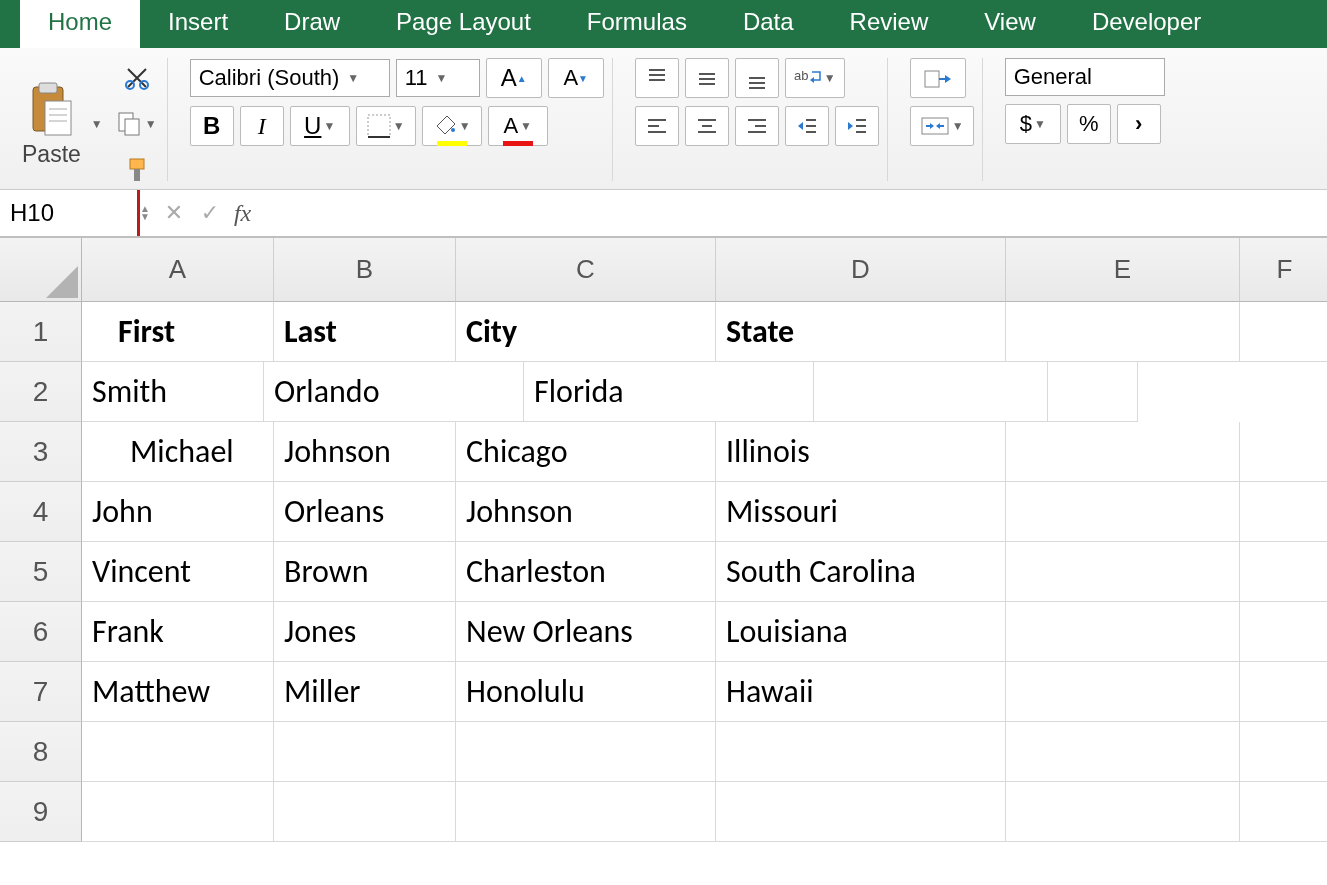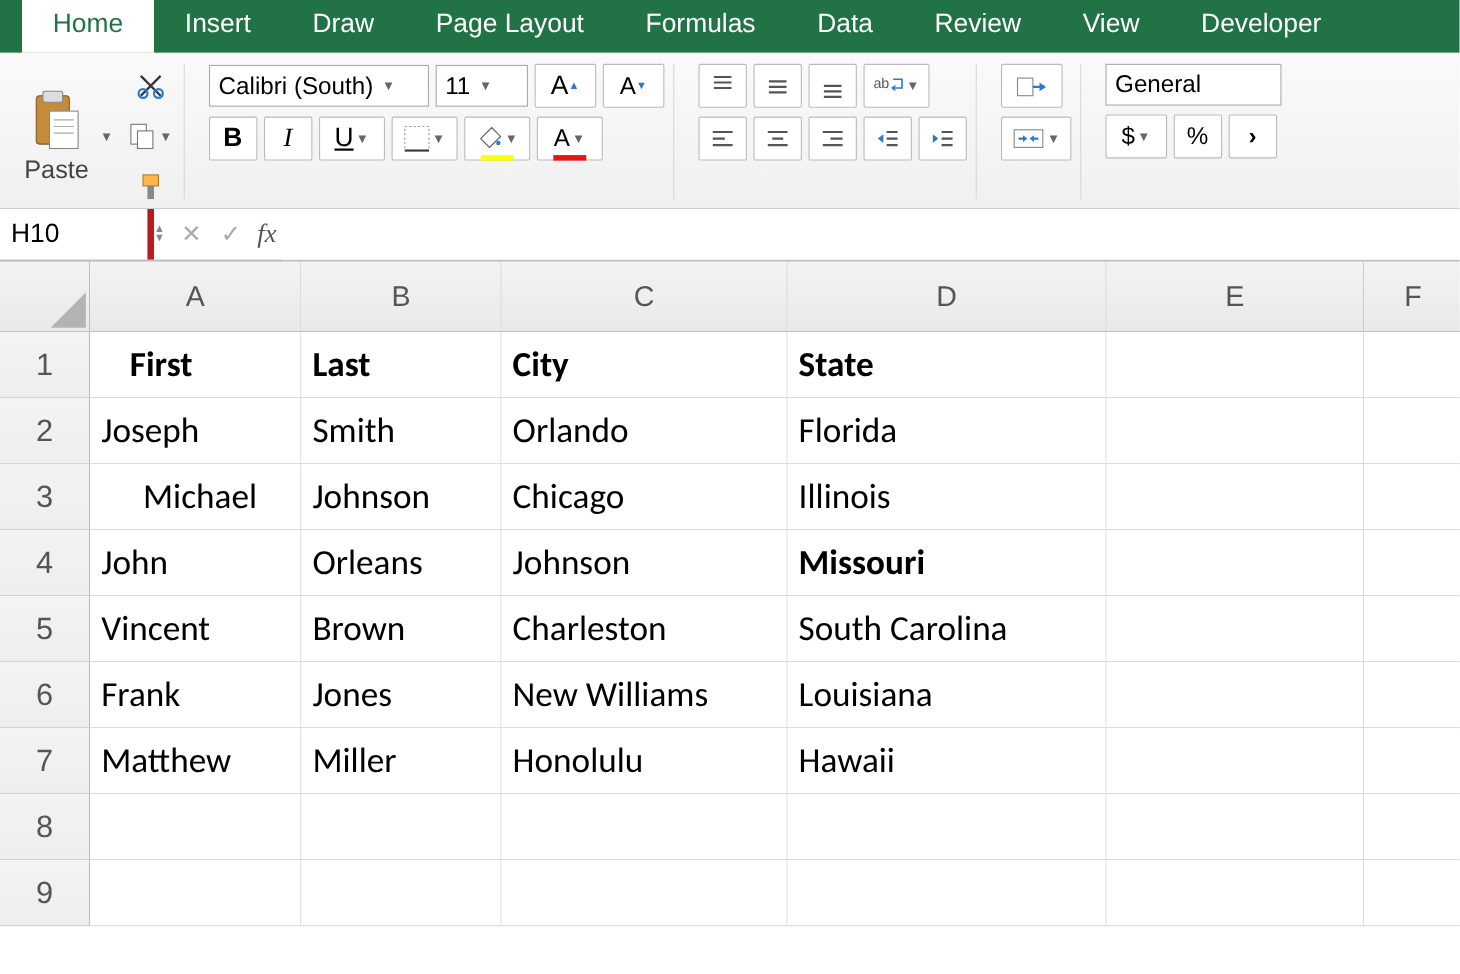--- a/index.html
+++ b/index.html
@@ -19,21 +19,21 @@
 .bigbtn .lbl { font-size: 23px; color: #444; }
 .iconbtn { width: 44px; height: 40px; display: flex; align-items: center; justify-content: center; cursor: pointer; border: 1px solid transparent; border-radius: 2px; }
 .iconbtn.bordered { border: 1px solid #bbb; background: #fff; }
 .dropdown { border: 1px solid #aaa; background: #fff; height: 38px; display: flex; align-items: center; padding: 0 8px; font-size: 22px; cursor: pointer; }
 .dropdown .arrow { margin-left: 8px; font-size: 12px; color: #666; }
 .caret { font-size: 12px; color: #666; margin-left: 2px; }
 svg { display: block; }
 
 
 .formula-bar { display: flex; align-items: center; height: 48px; border-bottom: 2px solid #bfbfbf; background: #fff; }
-.name-box { width: 140px; padding: 0 10px; font-size: 24px; border-right: 6px solid #b91c1c; height: 100%; display: flex; align-items: center; }
+.name-box { width: 140px; padding: 0 10px; font-size: 24px; border-right: 3px solid #b91c1c; height: 100%; display: flex; align-items: center; }
 .stepper { display: flex; flex-direction: column; margin-right: 6px; }
 .stepper span { font-size: 10px; line-height: 8px; color: #888; cursor: pointer; }
 .fbtn { width: 36px; text-align: center; font-size: 22px; color: #aaa; cursor: pointer; }
 .fx { font-style: italic; font-family: "Times New Roman", serif; font-size: 24px; color: #555; padding: 0 6px; }
 .formula-input { flex: 1; font-size: 22px; border: none; outline: none; padding: 0 6px; height: 100%; }
 
 
 .grid-wrap { position: relative; }
 .corner { position: absolute; left: 0; top: 0; width: 82px; height: 64px; background: linear-gradient(#f3f3f3,#e9e9e9); border-right: 1px solid #b7b7b7; border-bottom: 1px solid #b7b7b7; }
 .corner::after { content: ""; position: absolute; right: 3px; bottom: 3px; width: 0; height: 0; border-style: solid; border-width: 0 0 32px 32px; border-color: transparent transparent #b3b3b3 transparent; }
@@ -310,55 +310,54 @@
   <div class="cells" id="cells">
       <div class="crow">
         <div class="cell bold" style="width: 192px; padding-left: 36px;">First</div>
         <div class="cell bold" style="width: 182px;">Last</div>
         <div class="cell bold" style="width: 260px;">City</div>
         <div class="cell bold" style="width: 290px;">State</div>
         <div class="cell" style="width: 234px;"></div>
         <div class="cell" style="width: 90px;"></div>
       </div>
       <div class="crow">
-        <div class="cell" style="width: 192px;">Joseph</div>
         <div class="cell" style="width: 182px;">Smith</div>
         <div class="cell" style="width: 260px;">Orlando</div>
         <div class="cell" style="width: 290px;">Florida</div>
         <div class="cell" style="width: 234px;"></div>
         <div class="cell" style="width: 90px;"></div>
       </div>
       <div class="crow">
         <div class="cell" style="width: 192px; padding-left: 48px;">Michael</div>
         <div class="cell" style="width: 182px;">Johnson</div>
         <div class="cell" style="width: 260px;">Chicago</div>
         <div class="cell" style="width: 290px;">Illinois</div>
         <div class="cell" style="width: 234px;"></div>
         <div class="cell" style="width: 90px;"></div>
       </div>
       <div class="crow">
         <div class="cell" style="width: 192px;">John</div>
         <div class="cell" style="width: 182px;">Orleans</div>
         <div class="cell" style="width: 260px;">Johnson</div>
-        <div class="cell" style="width: 290px; font-weight: bold;">Missouri</div>
+        <div class="cell" style="width: 290px;">Missouri</div>
         <div class="cell" style="width: 234px;"></div>
         <div class="cell" style="width: 90px;"></div>
       </div>
       <div class="crow">
         <div class="cell" style="width: 192px;">Vincent</div>
         <div class="cell" style="width: 182px;">Brown</div>
         <div class="cell" style="width: 260px;">Charleston</div>
         <div class="cell" style="width: 290px;">South Carolina</div>
         <div class="cell" style="width: 234px;"></div>
         <div class="cell" style="width: 90px;"></div>
       </div>
       <div class="crow">
         <div class="cell" style="width: 192px;">Frank</div>
         <div class="cell" style="width: 182px;">Jones</div>
-        <div class="cell" style="width: 260px;">New Williams</div>
+        <div class="cell" style="width: 260px;">New Orleans</div>
         <div class="cell" style="width: 290px;">Louisiana</div>
         <div class="cell" style="width: 234px;"></div>
         <div class="cell" style="width: 90px;"></div>
       </div>
       <div class="crow">
         <div class="cell" style="width: 192px;">Matthew</div>
         <div class="cell" style="width: 182px;">Miller</div>
         <div class="cell" style="width: 260px; text-align: center;">Honolulu</div>
         <div class="cell" style="width: 290px;">Hawaii</div>
         <div class="cell" style="width: 234px;"></div>

